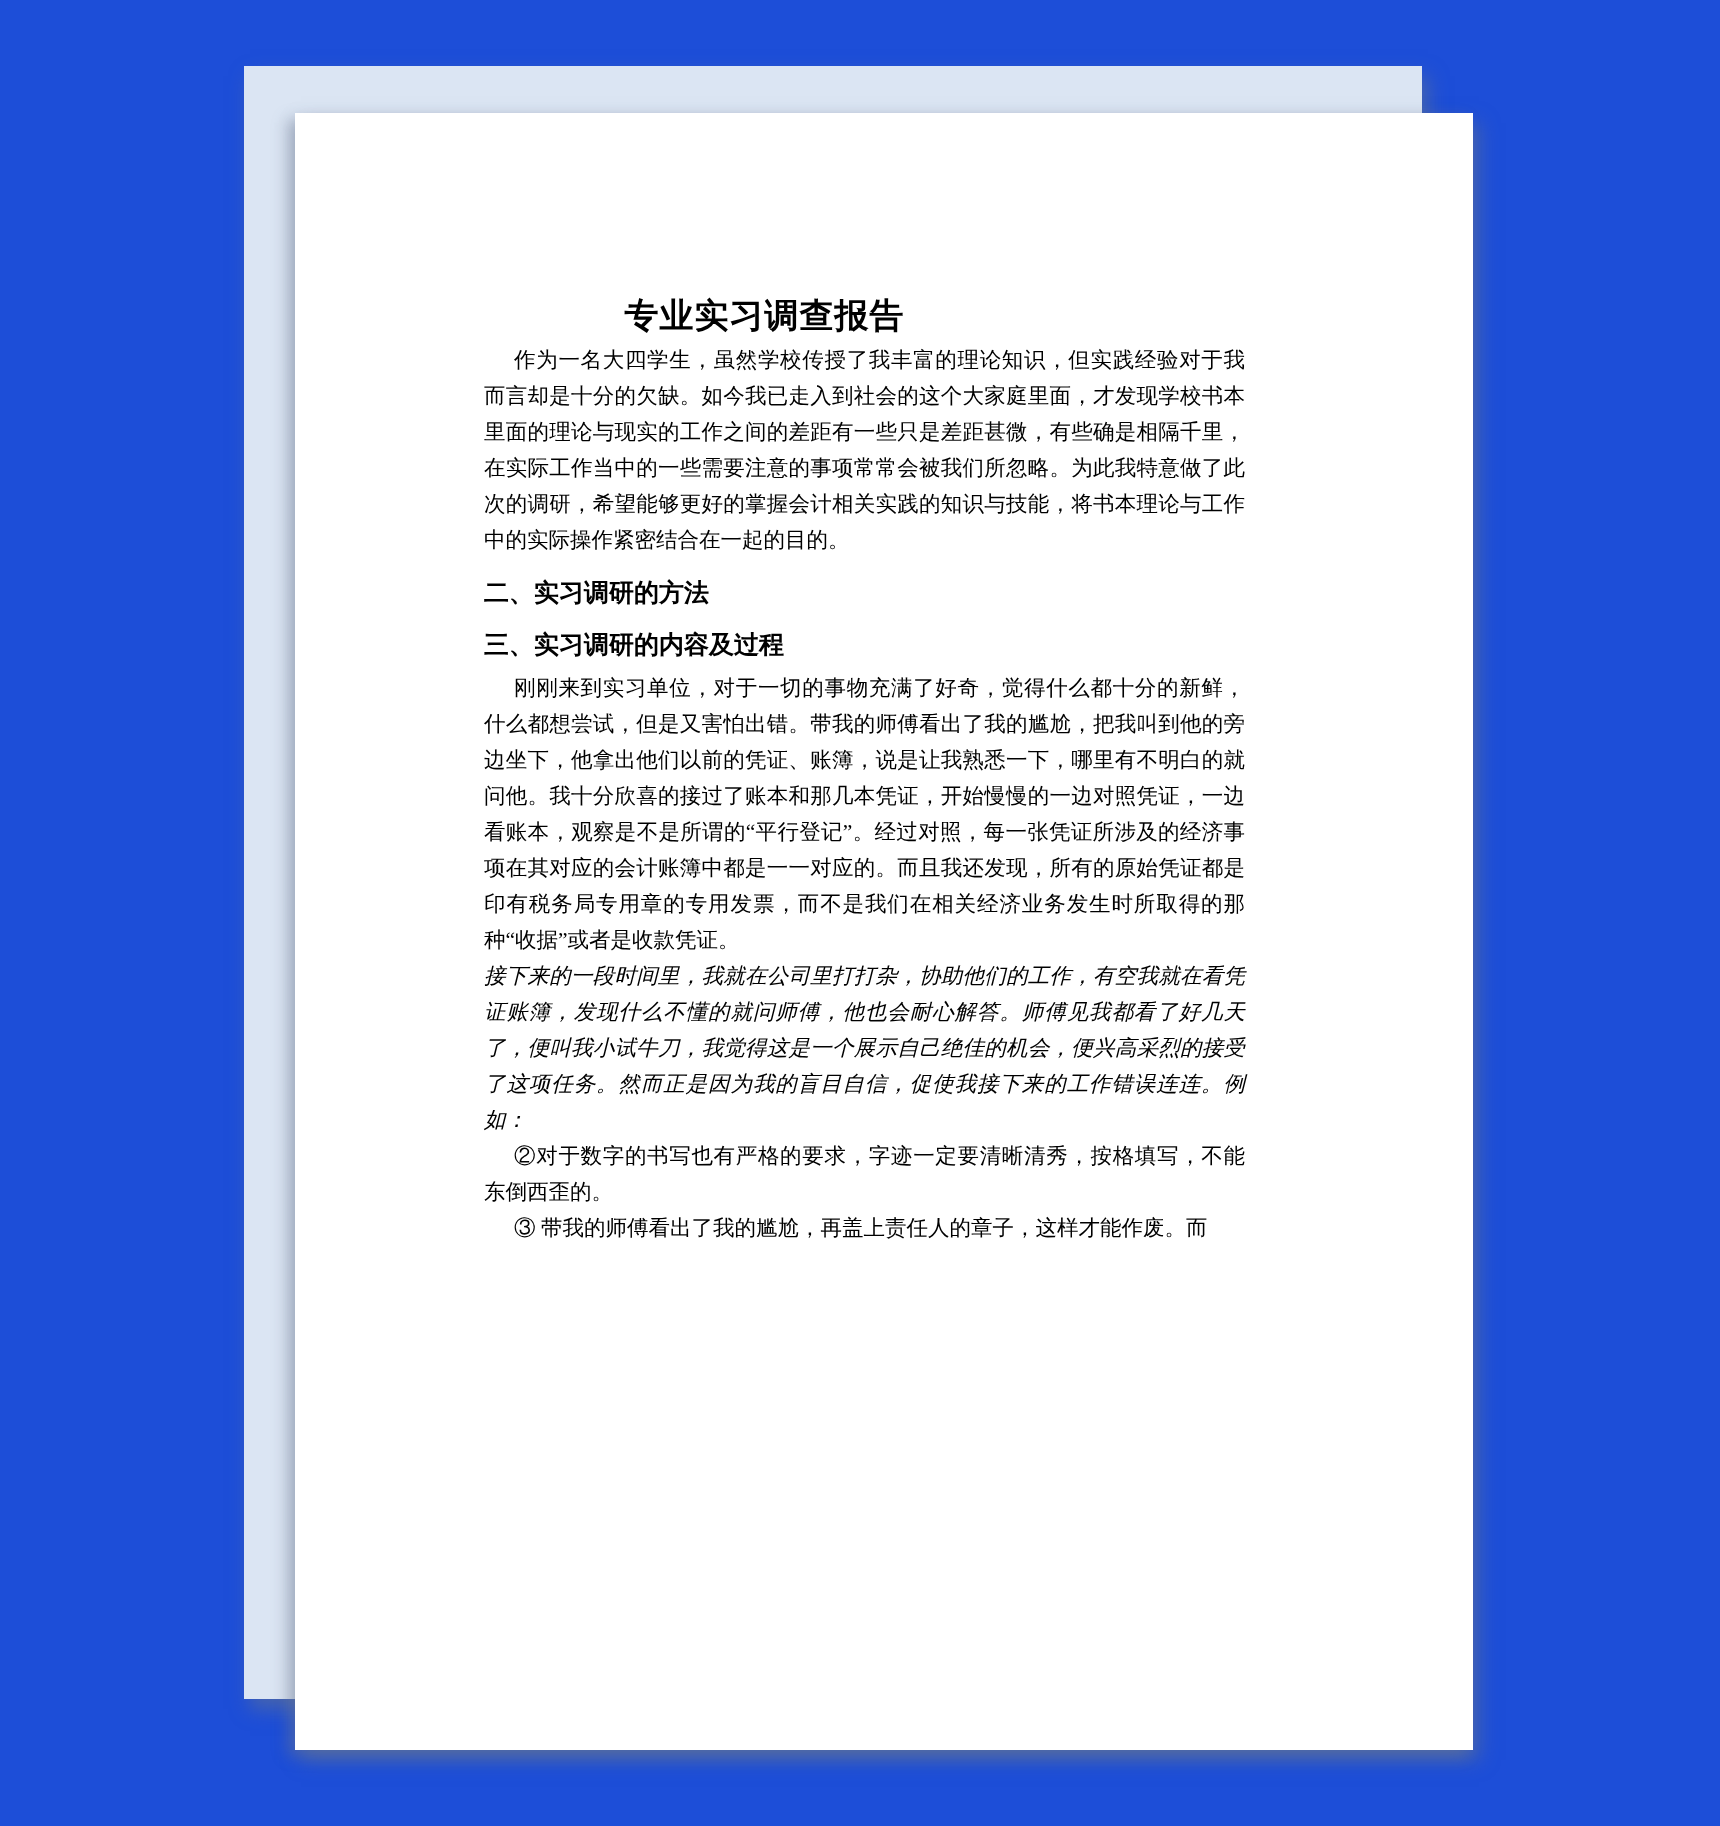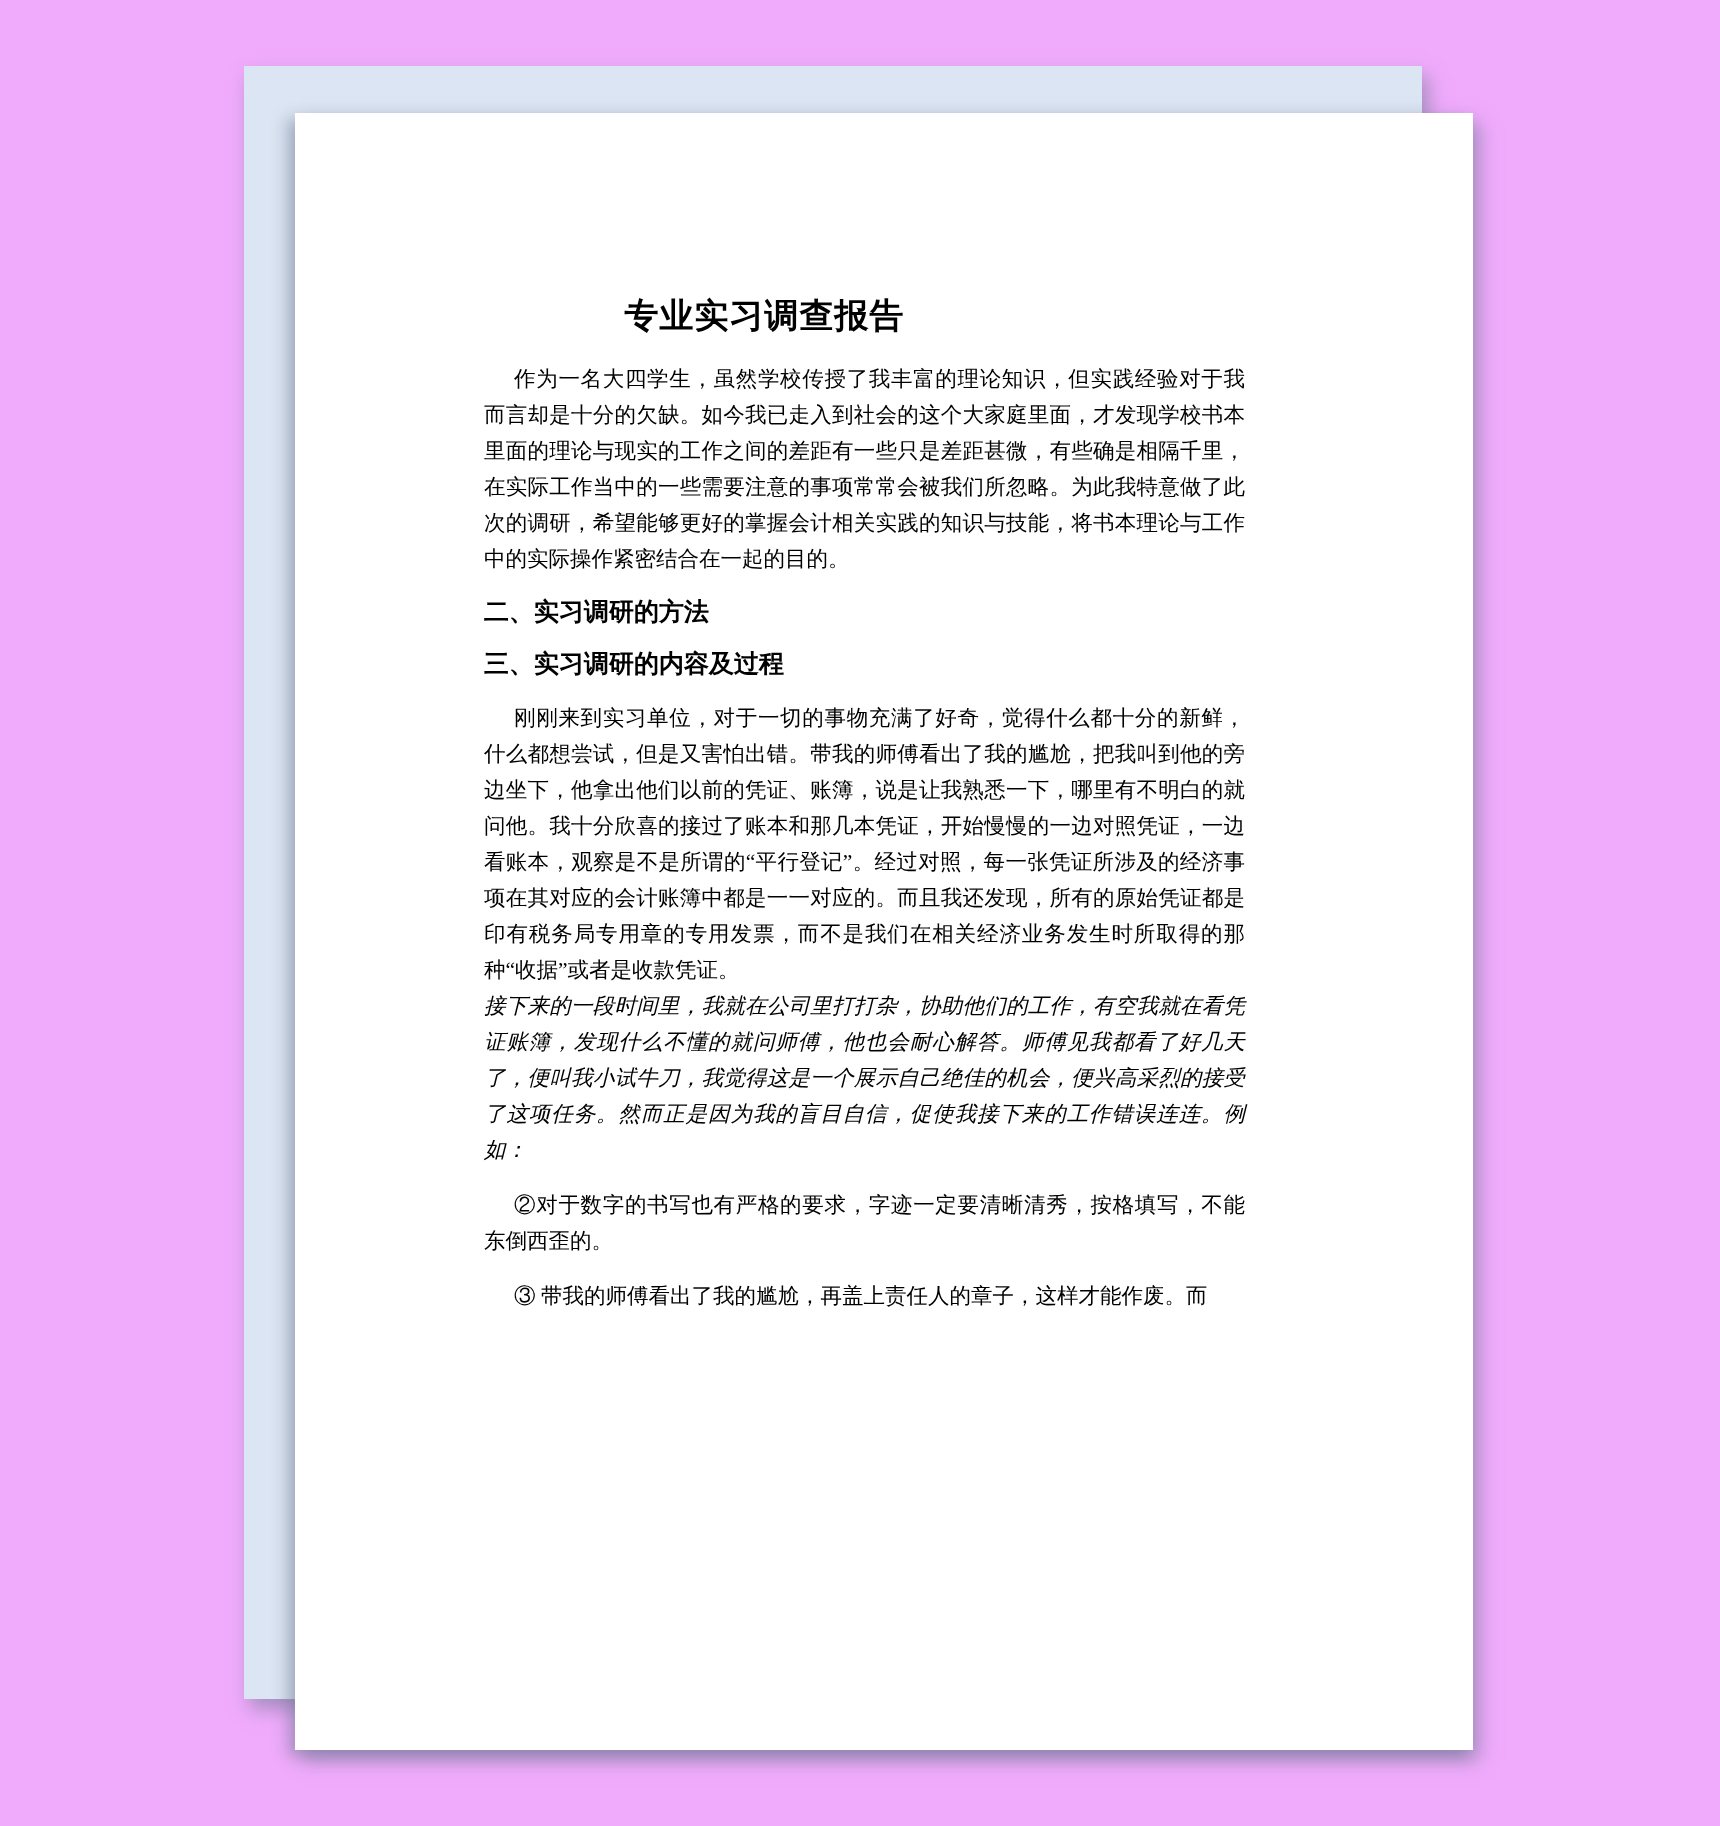--- a/index.html
+++ b/index.html
@@ -66,31 +66,30 @@
     margin: 18px 0 8px 0;
   }
   .doc-paragraph {
     font-size: 21.5px;
     line-height: 36px;
     text-align: justify;
     margin: 0;
   }
   .doc-paragraph.indent {
     text-indent: 1.4em;
-    margin-top: 19px;
   }
   .doc-paragraph.no-indent {
     text-indent: 0;
     font-style: italic;
   }
 </style>
 </head>
 <body>
 
-<div class="desk" style="background: #f0abfc;">
+<div class="desk" style="background: #1d4ed8;">
   <div class="sheet back" style="background: rgb(219, 229, 243);"></div>
   <div class="sheet front" style="background: rgb(255, 255, 255);">
     <div class="content" style="color: rgb(0, 0, 0);">
       <h1 class="doc-title">专业实习调查报告</h1>
       <div id="sections">
           <p class="doc-paragraph indent">作为一名大四学生，虽然学校传授了我丰富的理论知识，但实践经验对于我而言却是十分的欠缺。如今我已走入到社会的这个大家庭里面，才发现学校书本里面的理论与现实的工作之间的差距有一些只是差距甚微，有些确是相隔千里，在实际工作当中的一些需要注意的事项常常会被我们所忽略。为此我特意做了此次的调研，希望能够更好的掌握会计相关实践的知识与技能，将书本理论与工作中的实际操作紧密结合在一起的目的。</p>
           <h2 class="doc-heading">二、实习调研的方法</h2>
           <h2 class="doc-heading">三、实习调研的内容及过程</h2>
           <p class="doc-paragraph indent">刚刚来到实习单位，对于一切的事物充满了好奇，觉得什么都十分的新鲜，什么都想尝试，但是又害怕出错。带我的师傅看出了我的尴尬，把我叫到他的旁边坐下，他拿出他们以前的凭证、账簿，说是让我熟悉一下，哪里有不明白的就问他。我十分欣喜的接过了账本和那几本凭证，开始慢慢的一边对照凭证，一边看账本，观察是不是所谓的“平行登记”。经过对照，每一张凭证所涉及的经济事项在其对应的会计账簿中都是一一对应的。而且我还发现，所有的原始凭证都是印有税务局专用章的专用发票，而不是我们在相关经济业务发生时所取得的那种“收据”或者是收款凭证。</p>
           <p class="doc-paragraph no-indent">接下来的一段时间里，我就在公司里打打杂，协助他们的工作，有空我就在看凭证账簿，发现什么不懂的就问师傅，他也会耐心解答。师傅见我都看了好几天了，便叫我小试牛刀，我觉得这是一个展示自己绝佳的机会，便兴高采烈的接受了这项任务。然而正是因为我的盲目自信，促使我接下来的工作错误连连。例如：</p>

